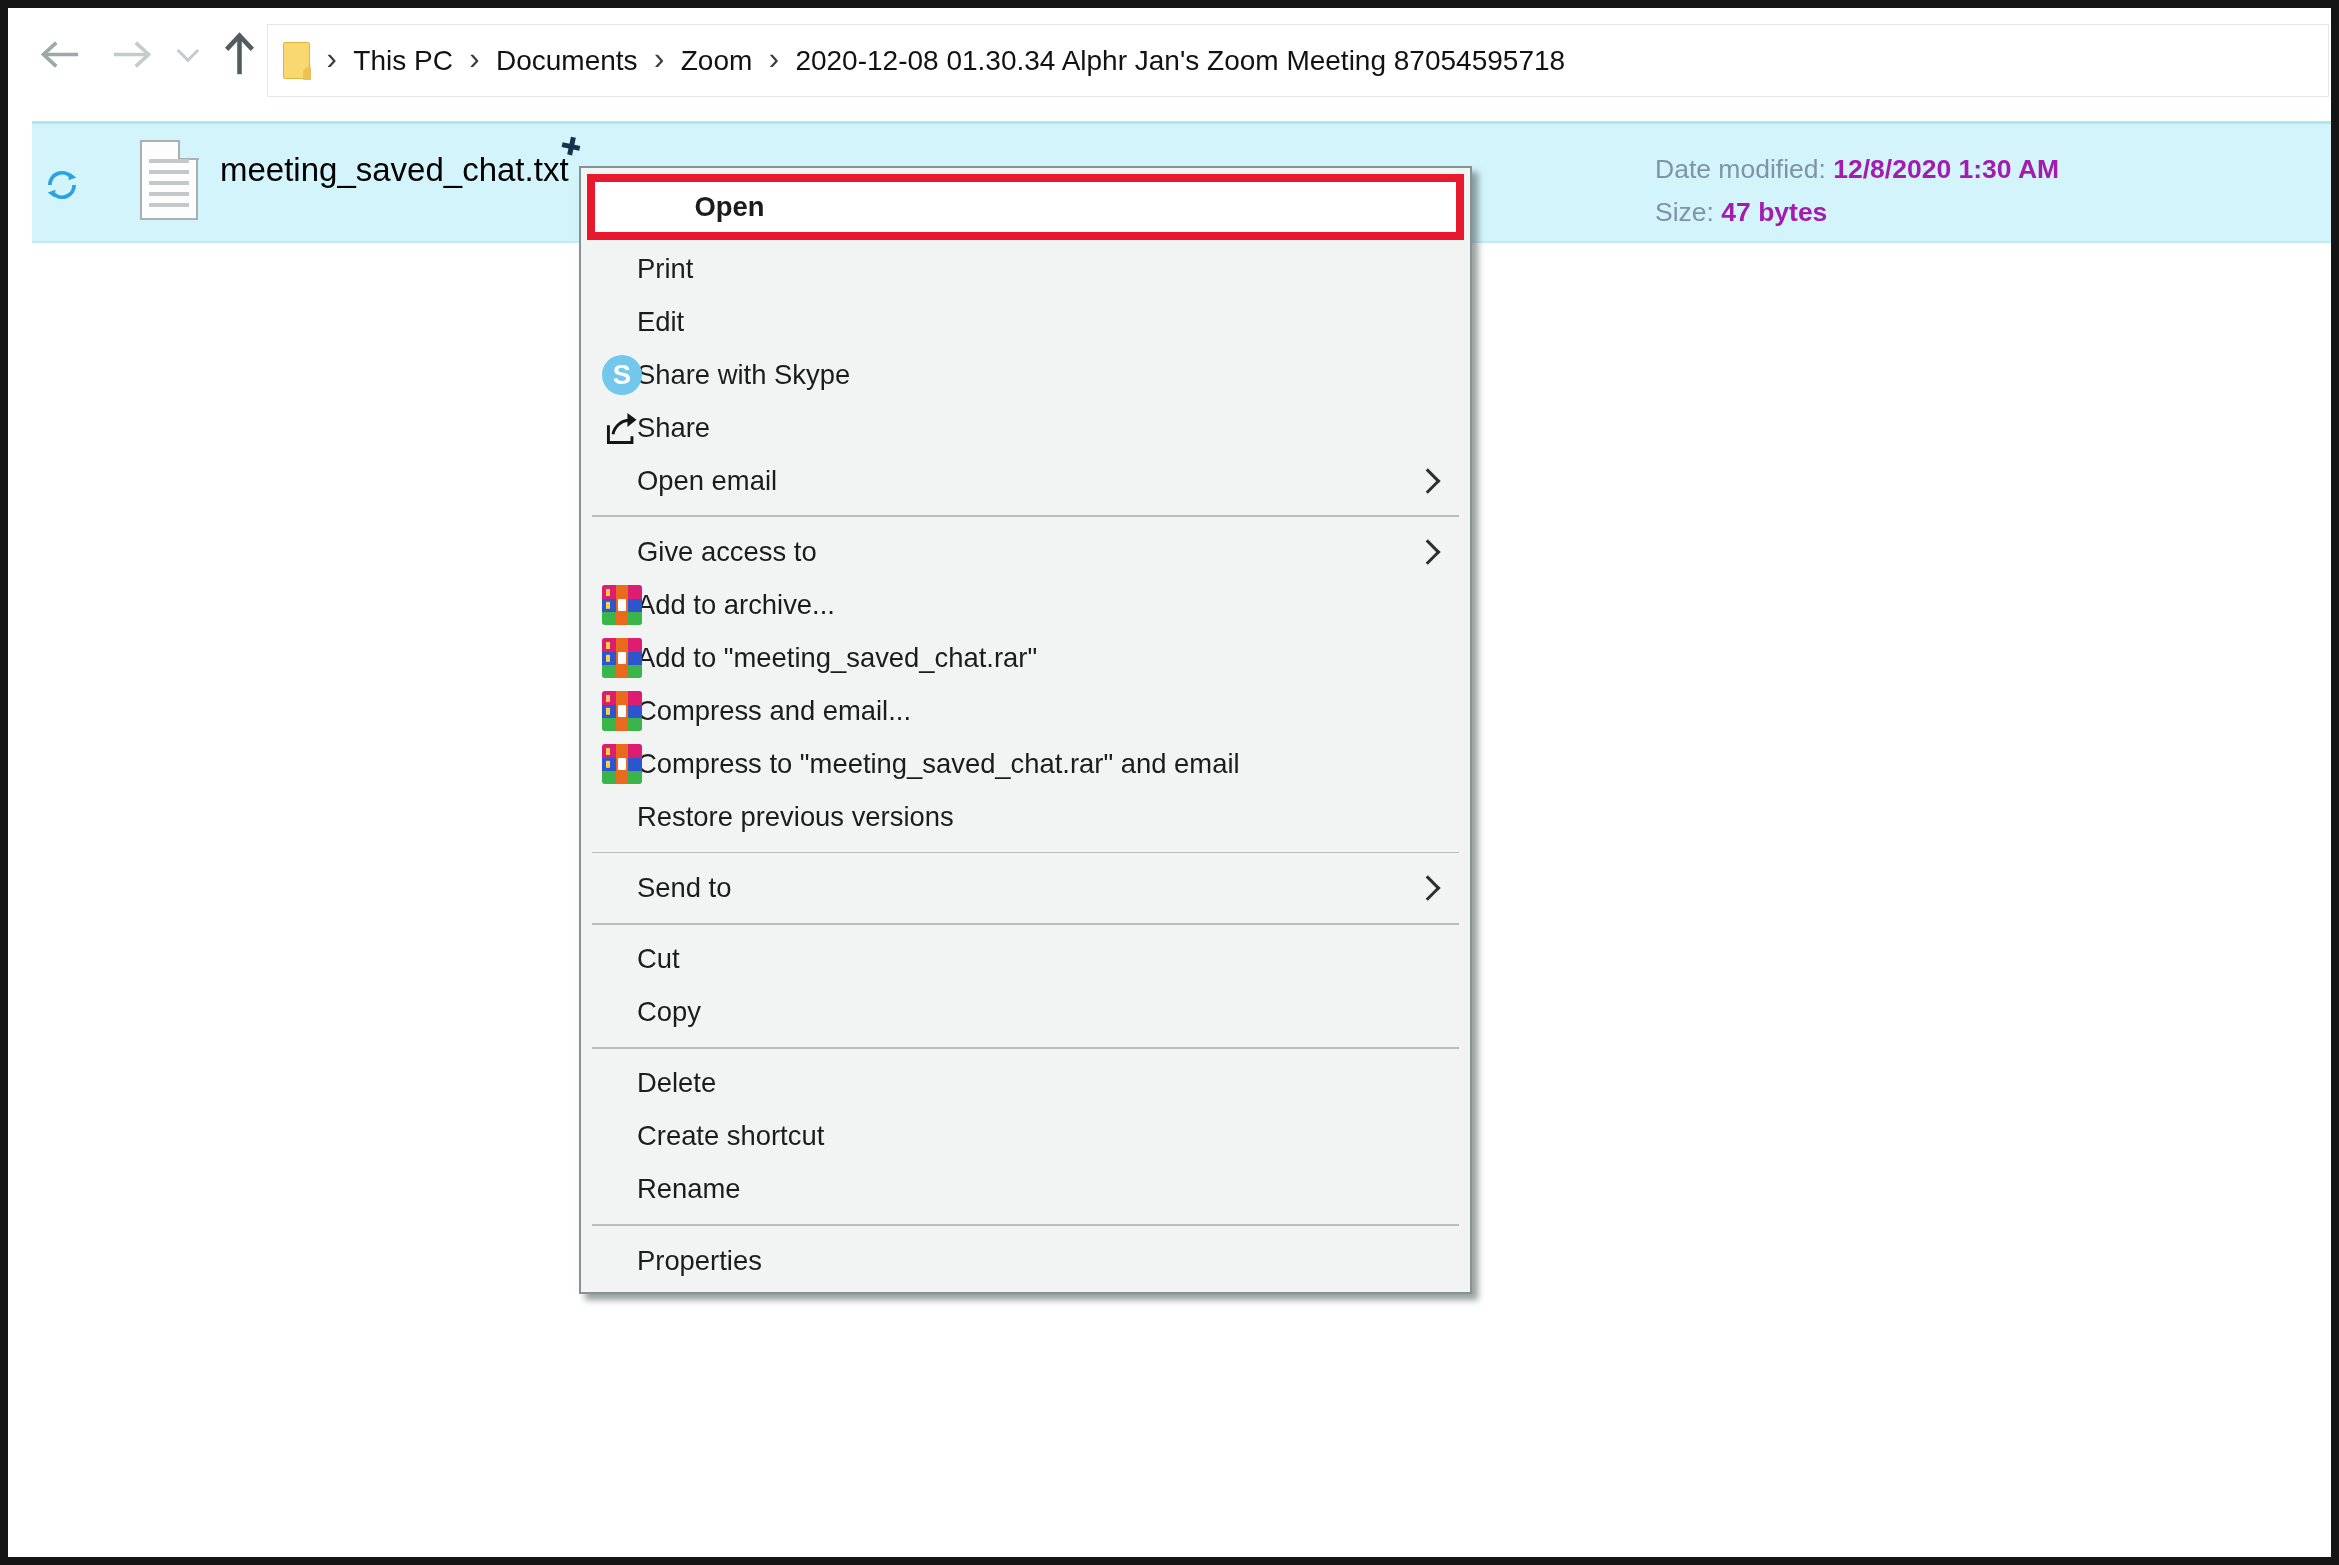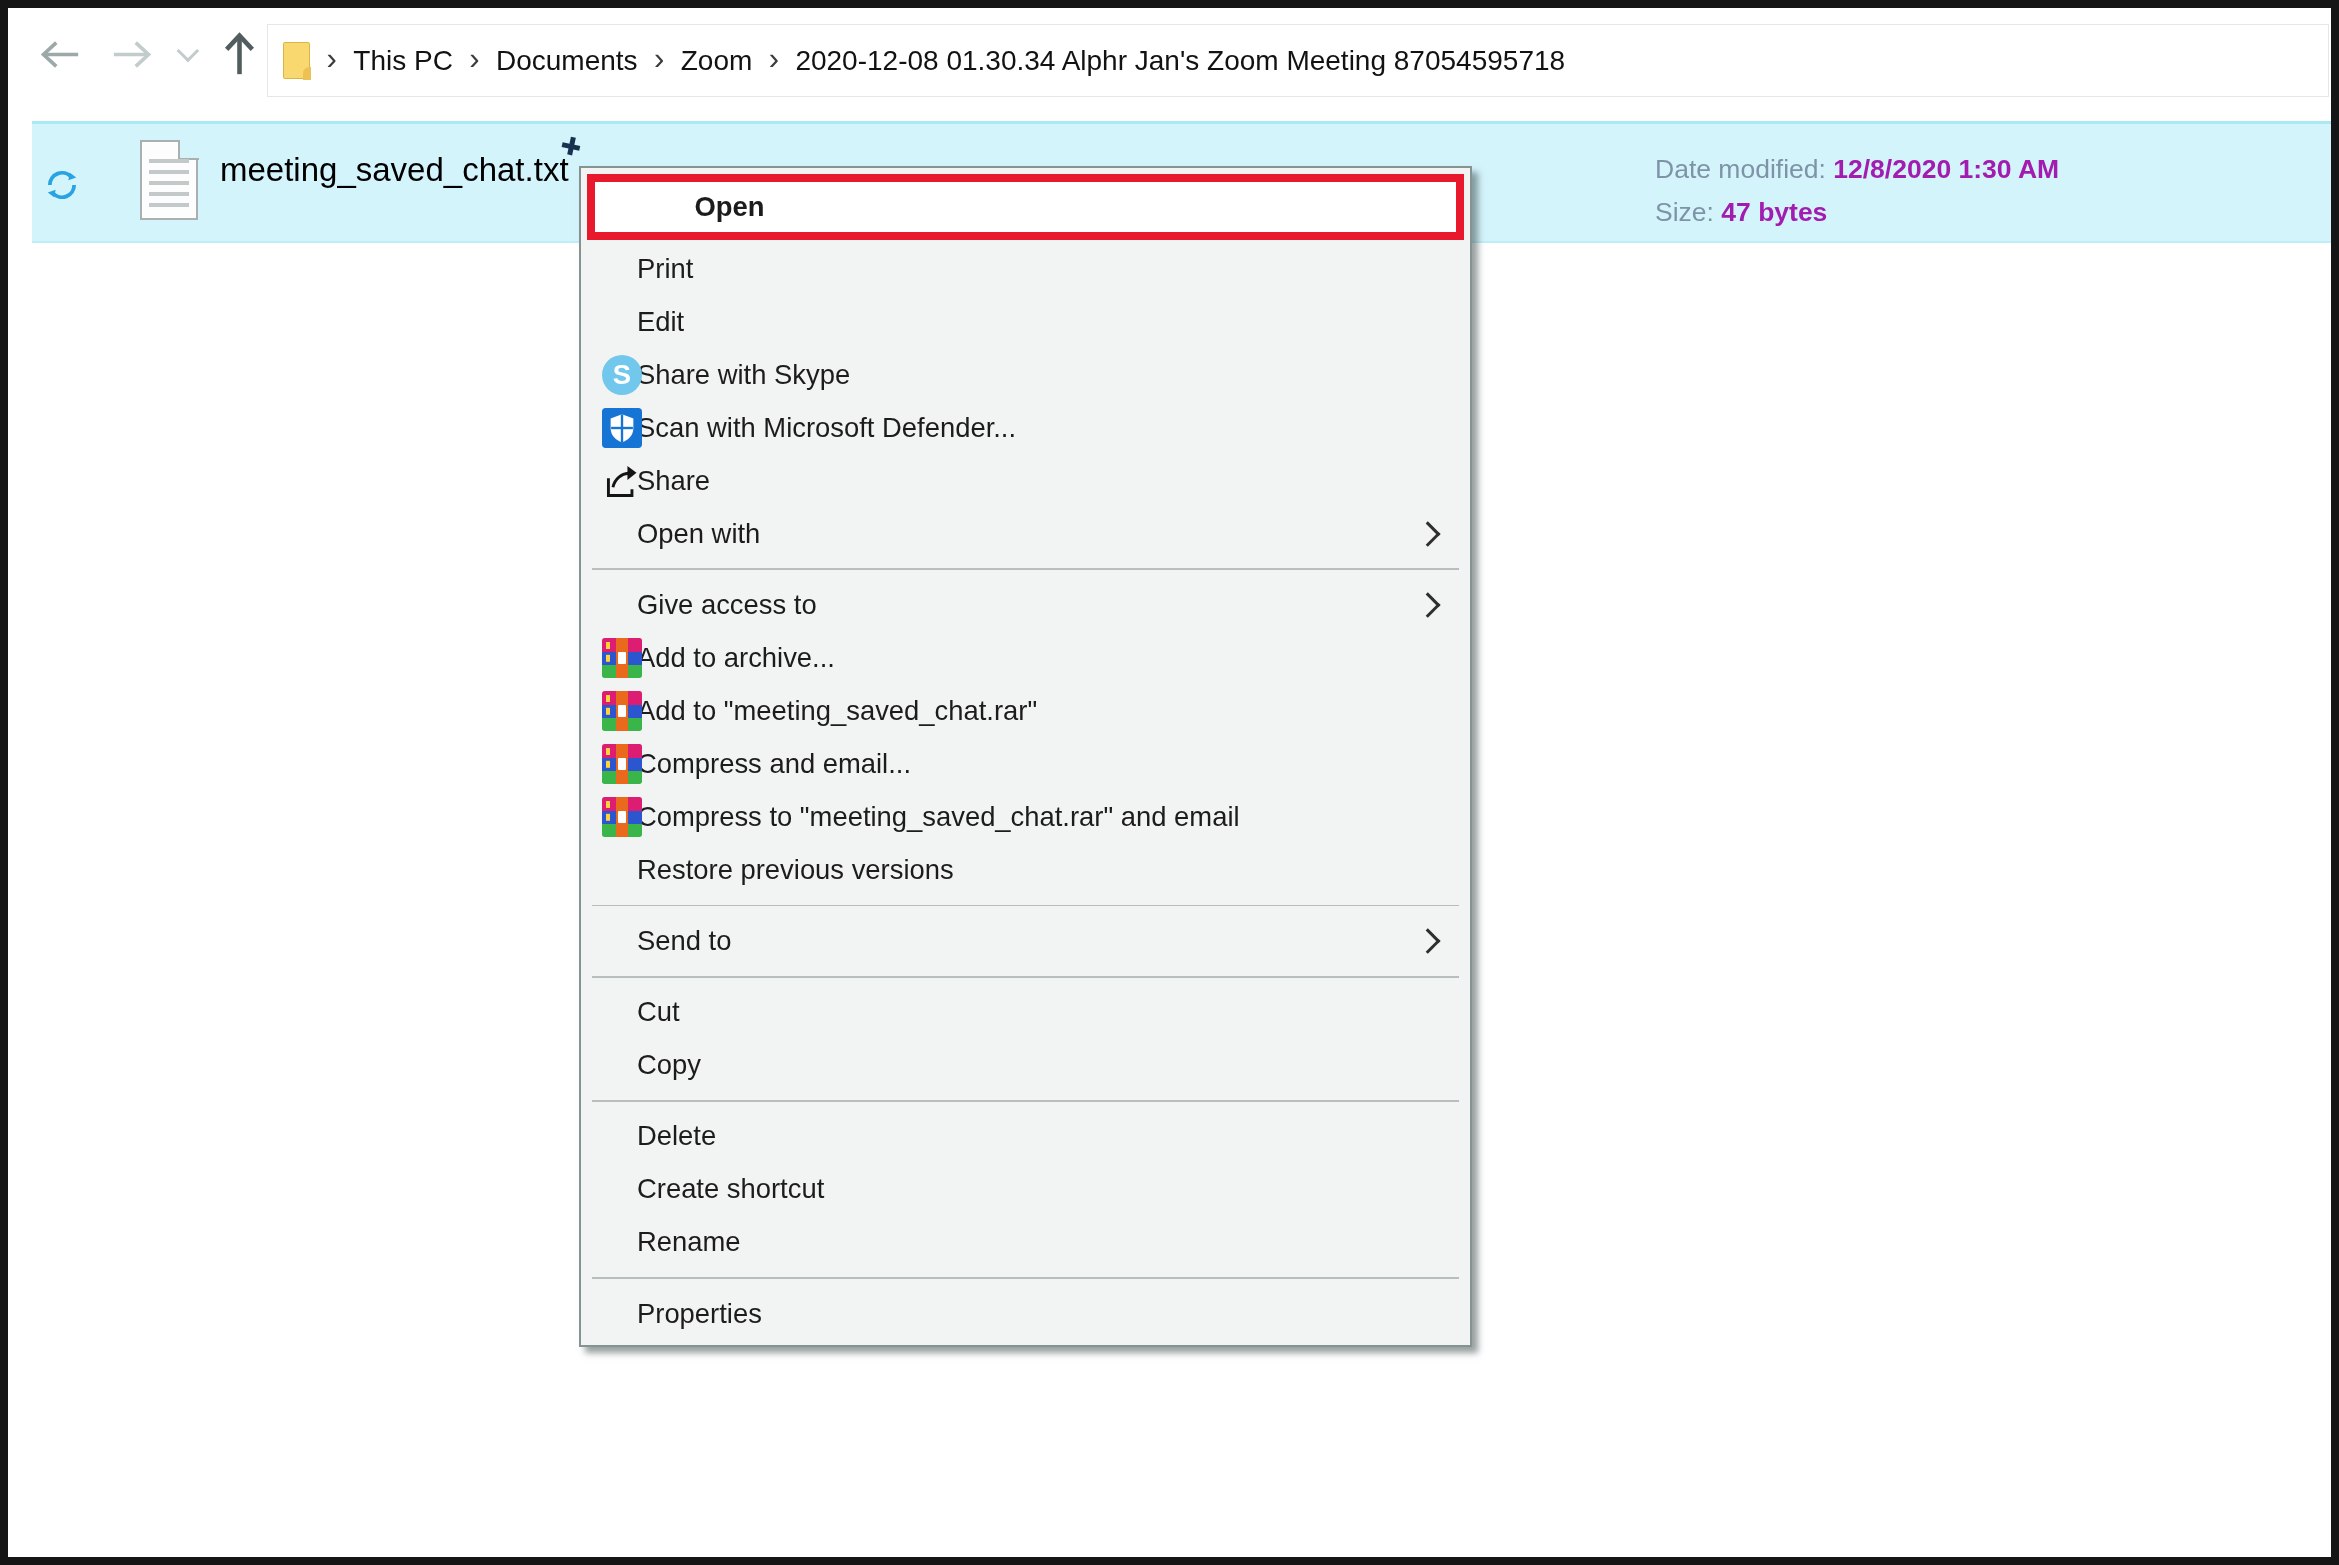--- a/index.html
+++ b/index.html
@@ -143,41 +143,30 @@
         <span class="mi-label">Edit</span>
       </div>
       <div class="menu-item">
         <span class="mi-icon">
           <span class="icon-skype">S</span>
         </span>
         <span class="mi-label">Share with Skype</span>
       </div>
       <div class="menu-item">
         <span class="mi-icon">
-          <svg width="40" height="40" viewBox="0 0 44 44">
-            <rect width="44" height="44" rx="4" fill="#1574d4"></rect>
-            <path d="M22 7 L34.5 11.5 V22 C34.5 30.5 28.5 35.5 22 37.8 C15.5 35.5 9.5 30.5 9.5 22 V11.5 Z" fill="#fff"></path>
-            <line x1="22" y1="7" x2="22" y2="37.8" stroke="#1574d4" stroke-width="2.6"></line>
-            <line x1="10" y1="22" x2="34" y2="22" stroke="#1574d4" stroke-width="2.6"></line>
-          </svg>
-        </span>
-        <span class="mi-label">Scan with Microsoft Defender...</span>
-      </div>
-      <div class="menu-item">
-        <span class="mi-icon">
           <svg width="38" height="38" viewBox="0 0 42 42" fill="none" stroke="#141414" stroke-width="3.2">
             <path d="M6 18 V37 H32 V30"></path>
             <path d="M11 28 C13 18 21 13 28 12.5"></path>
             <polygon points="27,4.5 37,12 27,20" fill="#141414" stroke="none"></polygon>
           </svg>
         </span>
         <span class="mi-label">Share</span>
       </div>
       <div class="menu-item">
-        <span class="mi-label">Open with</span>
+        <span class="mi-label">Open email</span>
         <span class="mi-arrow"></span>
       </div>
       <div class="separator"></div>
       <div class="menu-item">
         <span class="mi-label">Give access to</span>
         <span class="mi-arrow"></span>
       </div>
       <div class="menu-item">
         <span class="mi-icon">
           <span class="icon-winrar">

